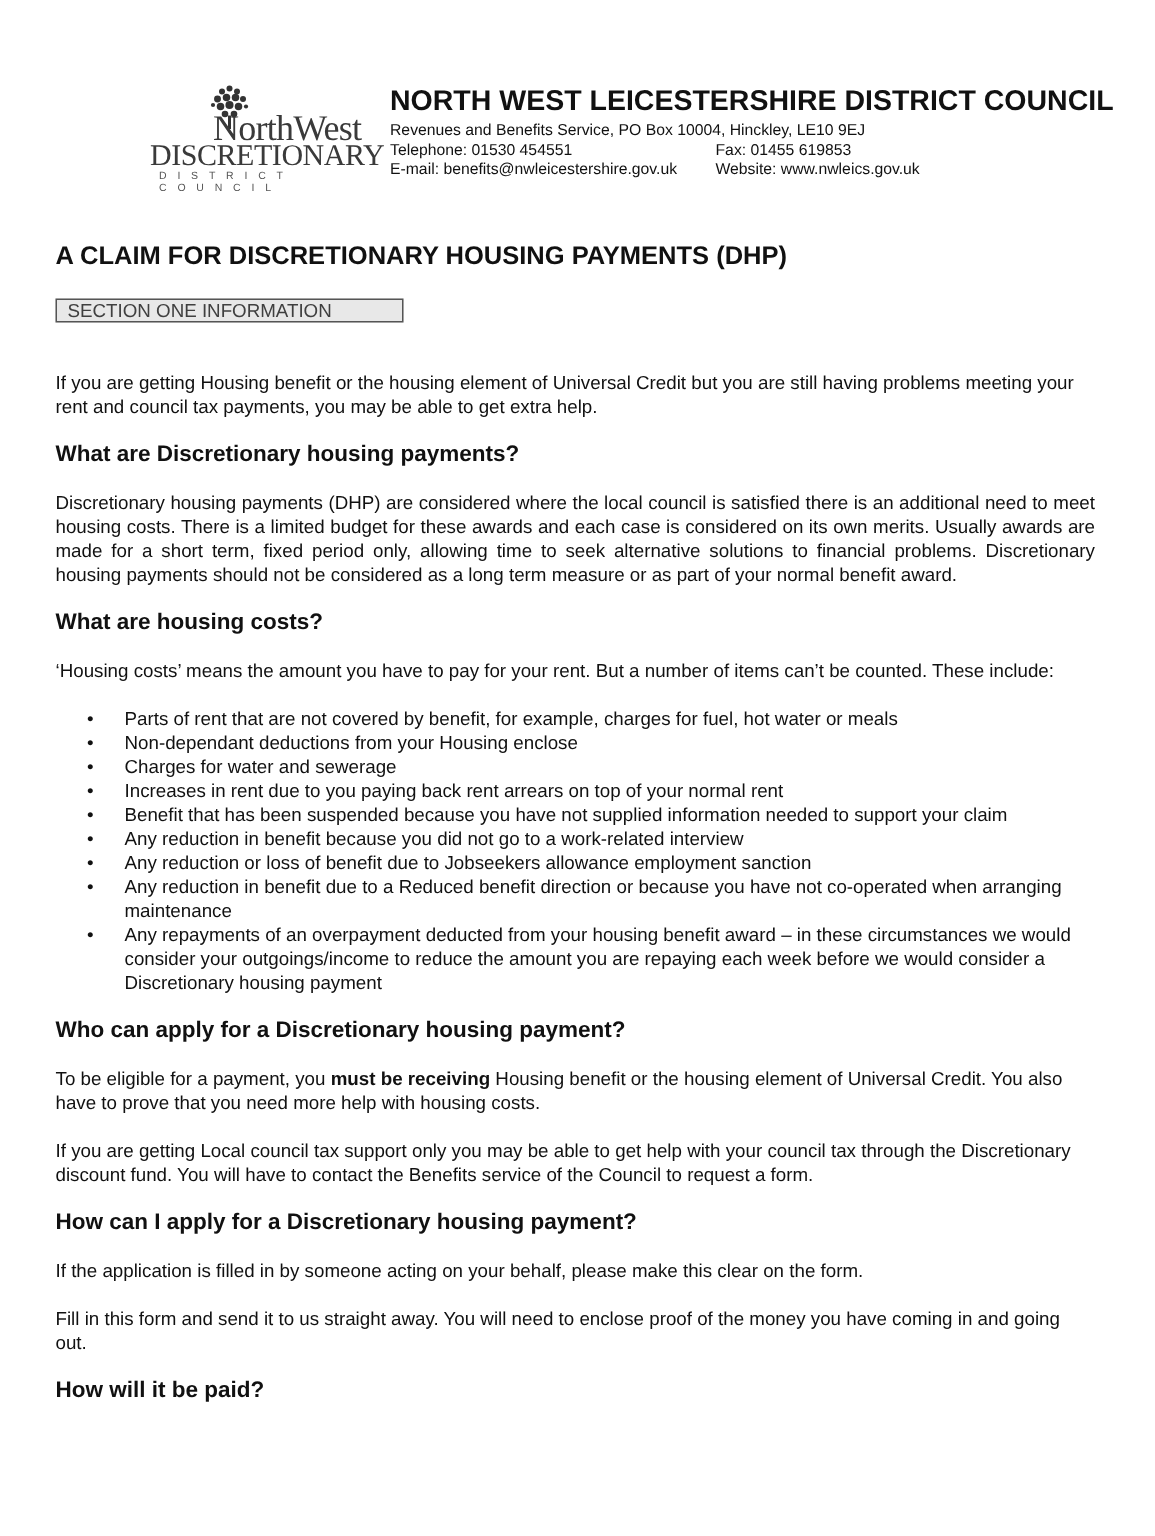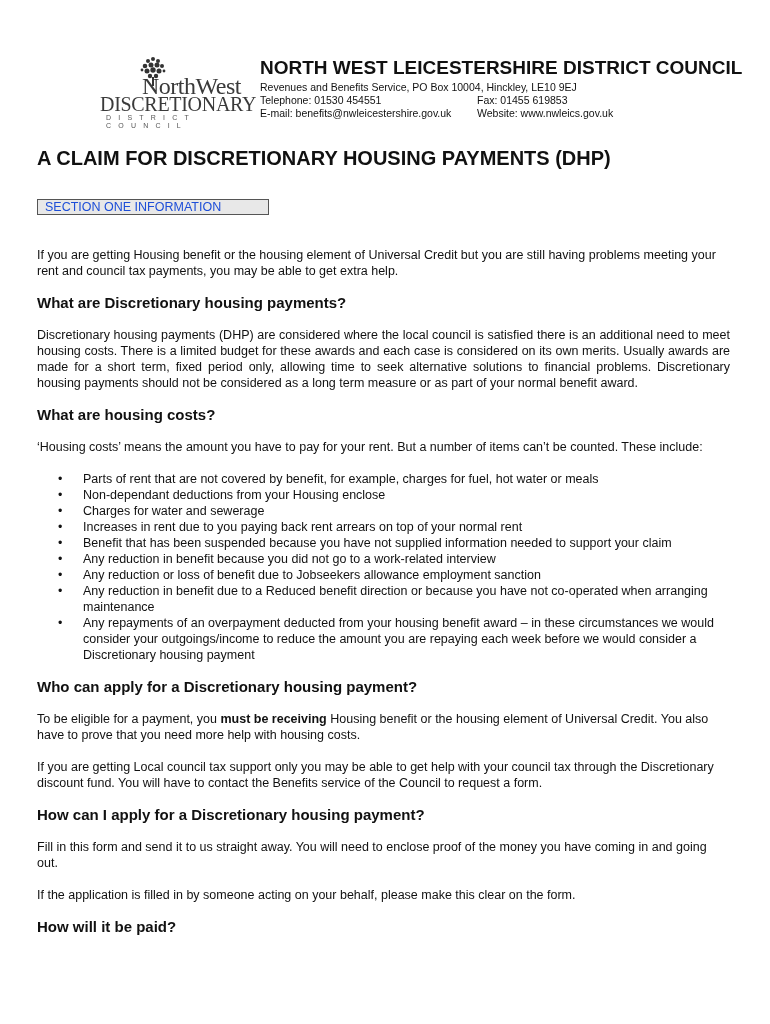--- a/index.html
+++ b/index.html
@@ -21,27 +21,27 @@
       position: absolute; left: 10px; top: 58px;
       font-family: "Liberation Sans", sans-serif; font-size: 7px; color: #555; letter-spacing: 7.2px; line-height: 8px;
     }
     .header { position: absolute; left: 260px; top: 59px; width: 420px; }
     .org-name { font-size: 19px; font-weight: bold; color: #111; line-height: 18px; white-space: nowrap; }
     .contact { font-size: 10.5px; line-height: 13px; margin-top: 4px; }
     .contact-row { display: flex; white-space: nowrap; }
     .contact-row .c1 { width: 217px; }
 
     .doc-title {
-      position: absolute; left: 37px; top: 147px;
-      font-size: 20px; font-weight: bold; white-space: nowrap; color: #111;
+      position: absolute; left: 37px; top: 161px;
+      font-size: 17px; font-weight: bold; white-space: nowrap; color: #111;
     }
     .section-box {
       position: absolute; left: 37px; top: 199px; width: 232px; height: 16px;
       background: #e8e8e8; border: 1px solid #555; box-sizing: border-box;
-      font-size: 12.5px; line-height: 14px; padding-left: 7px; color: #1d4ed8;
+      font-size: 12.5px; line-height: 14px; padding-left: 7px; color: #404040;
     }
     .content {
       position: absolute; left: 37px; top: 247px; width: 697px;
       font-size: 12.5px; line-height: 16px; color: #111;
     }
     .content p { margin: 0 4px 16px 0; }
     .content p.j { text-align: justify; }
     .content h3 { font-size: 15px; font-weight: bold; margin: 0 0 16px 0; line-height: 16px; }
     ul.bullets { margin: 0 0 16px 0; padding: 0; list-style: none; }
     ul.bullets li { position: relative; padding-left: 46px; }
@@ -111,16 +111,16 @@
     <li>Benefit that has been suspended because you have not supplied information needed to support your claim</li>
     <li>Any reduction in benefit because you did not go to a work-related interview</li>
     <li>Any reduction or loss of benefit due to Jobseekers allowance employment sanction</li>
     <li>Any reduction in benefit due to a Reduced benefit direction or because you have not co-operated when arranging maintenance</li>
     <li>Any repayments of an overpayment deducted from your housing benefit award – in these circumstances we would consider your outgoings/income to reduce the amount you are repaying each week before we would consider a Discretionary housing payment</li>
   </ul>
   <h3>Who can apply for a Discretionary housing payment?</h3>
   <p><span>To be eligible for a payment, you </span><b>must be receiving</b><span> Housing benefit or the housing element of Universal Credit.  You also have to prove that you need more help with housing costs.</span></p>
   <p>If you are getting Local council tax support only you may be able to get help with your council tax through the Discretionary discount fund. You will have to contact the Benefits service of the Council to request a form.</p>
   <h3>How can I apply for a Discretionary housing payment?</h3>
+  <p>If the application is filled in by someone acting on your behalf, please make this clear on the form.</p>
   <p>Fill in this form and send it to us straight away. You will need to enclose proof of the money you have coming in and going out.</p>
-  <p>If the application is filled in by someone acting on your behalf, please make this clear on the form.</p>
   <h3>How will it be paid?</h3>
 </div>
 
 </body></html>

